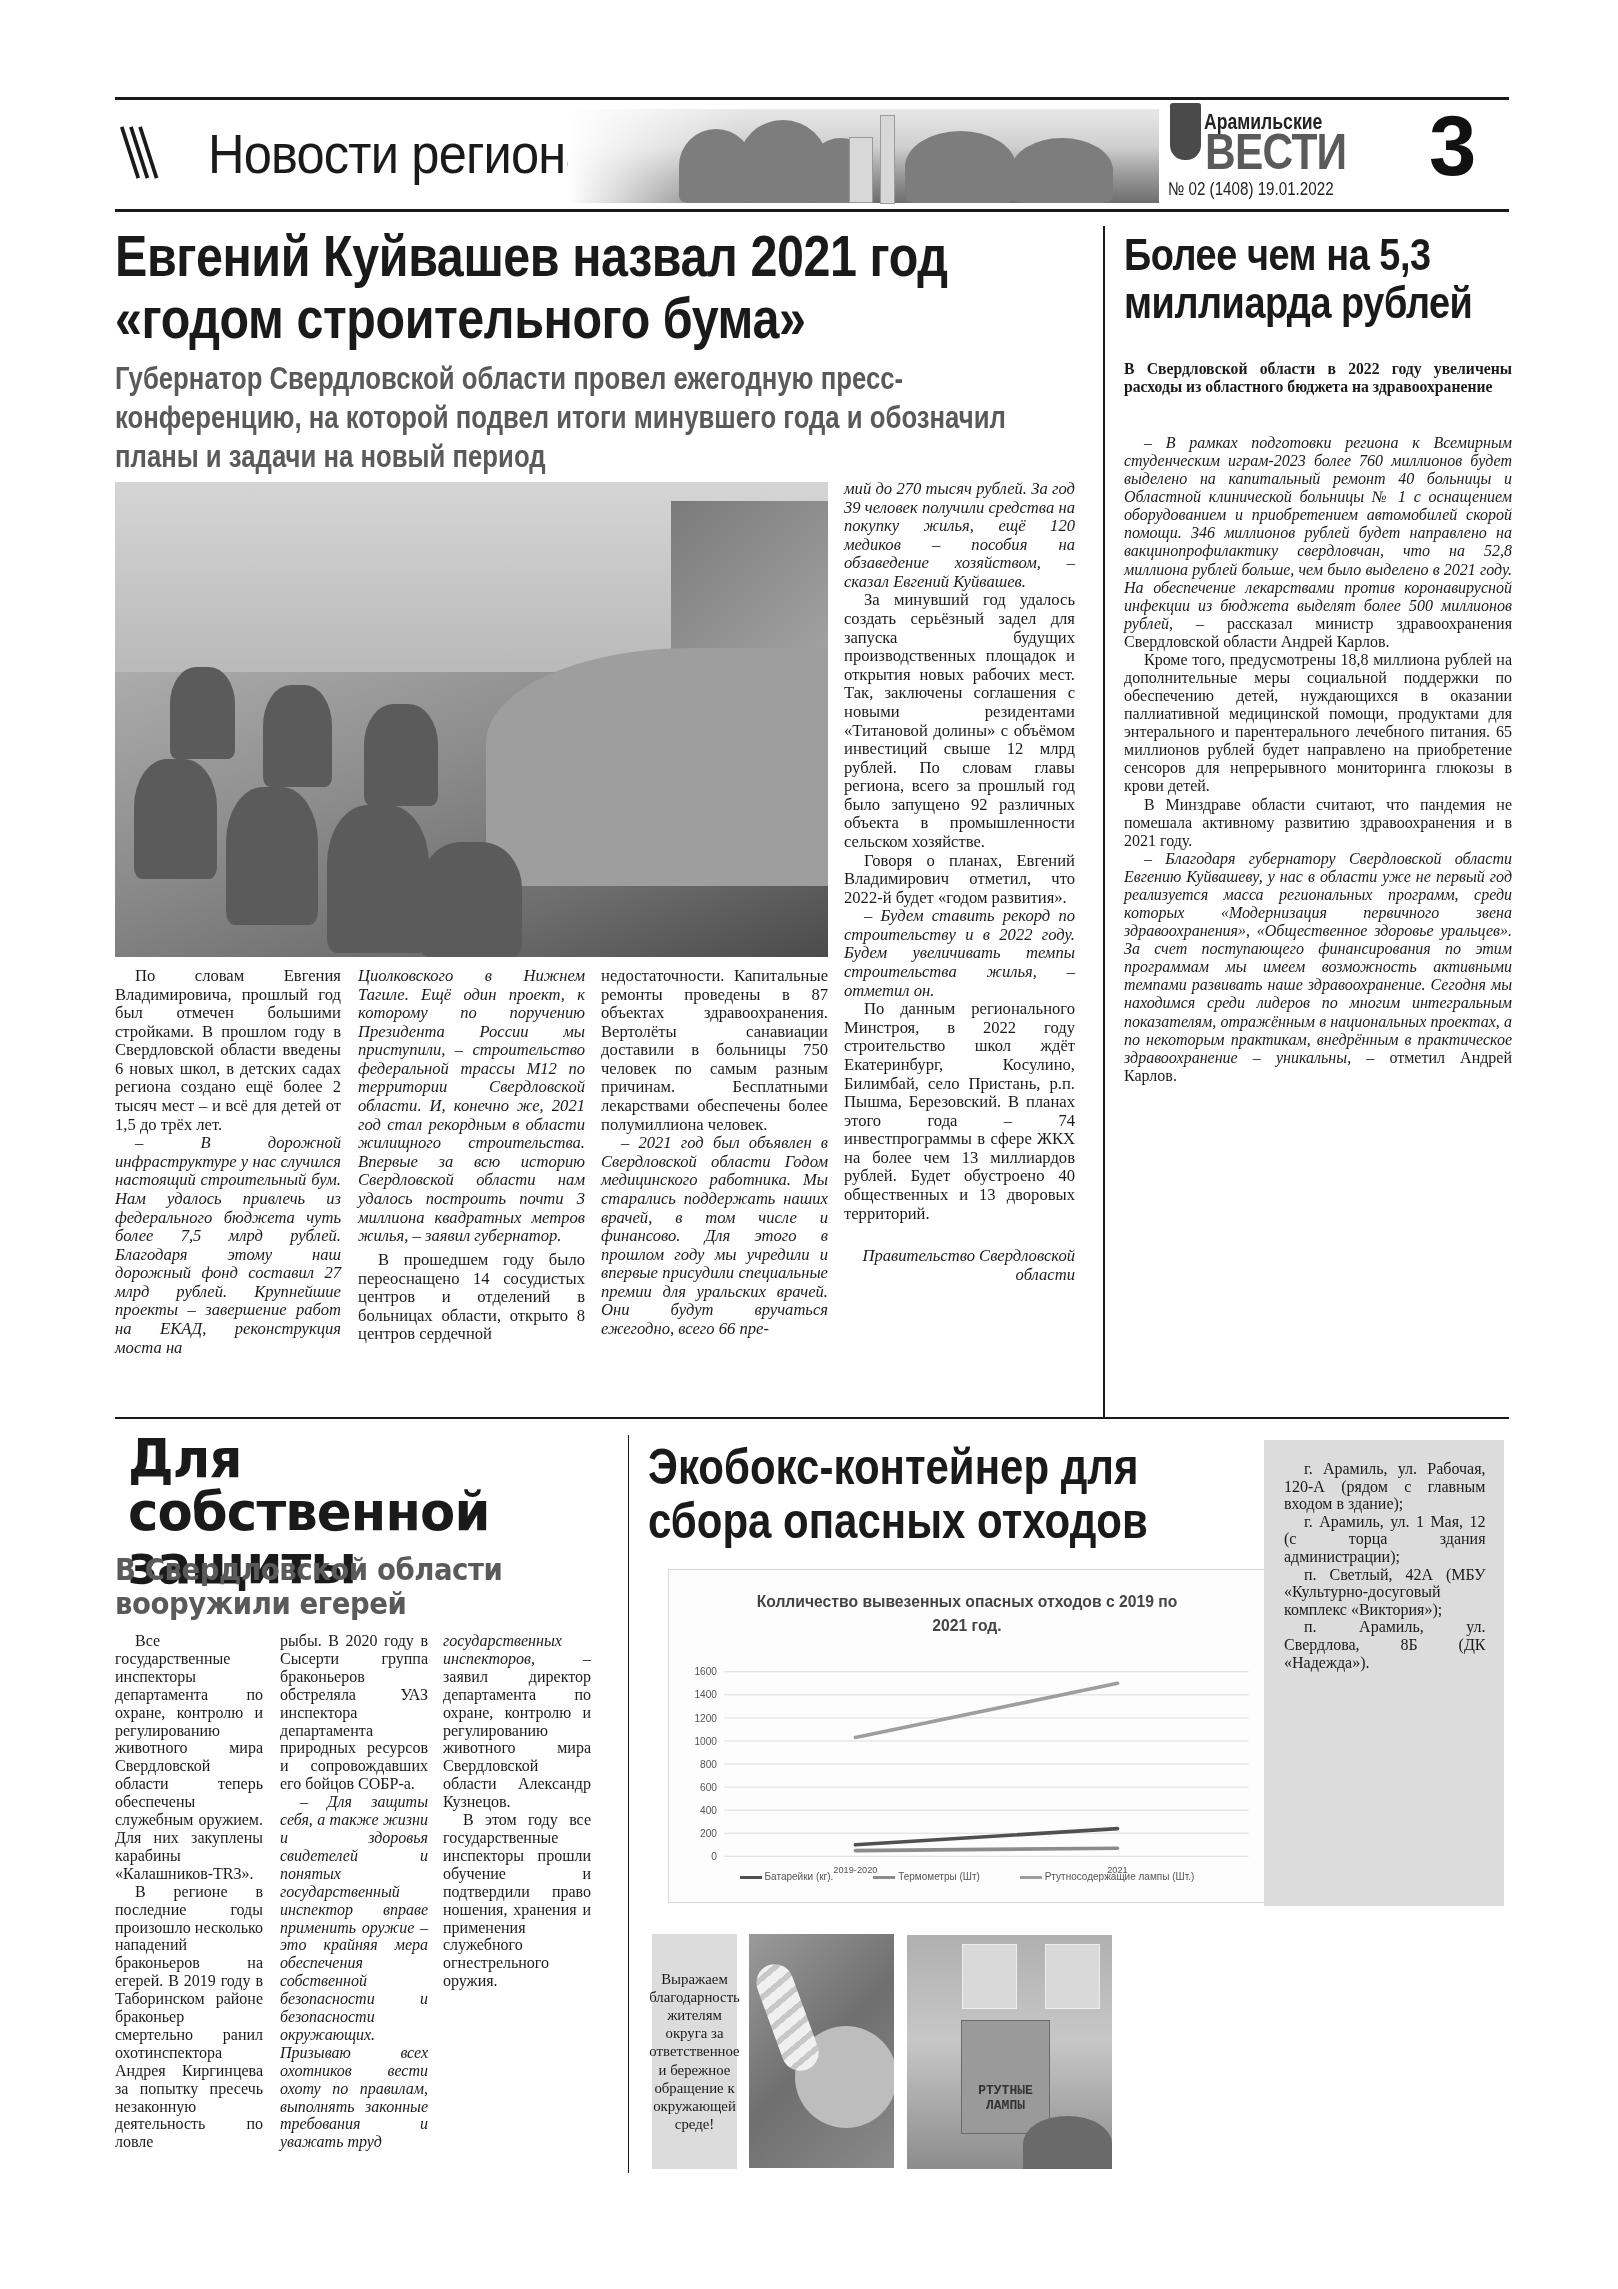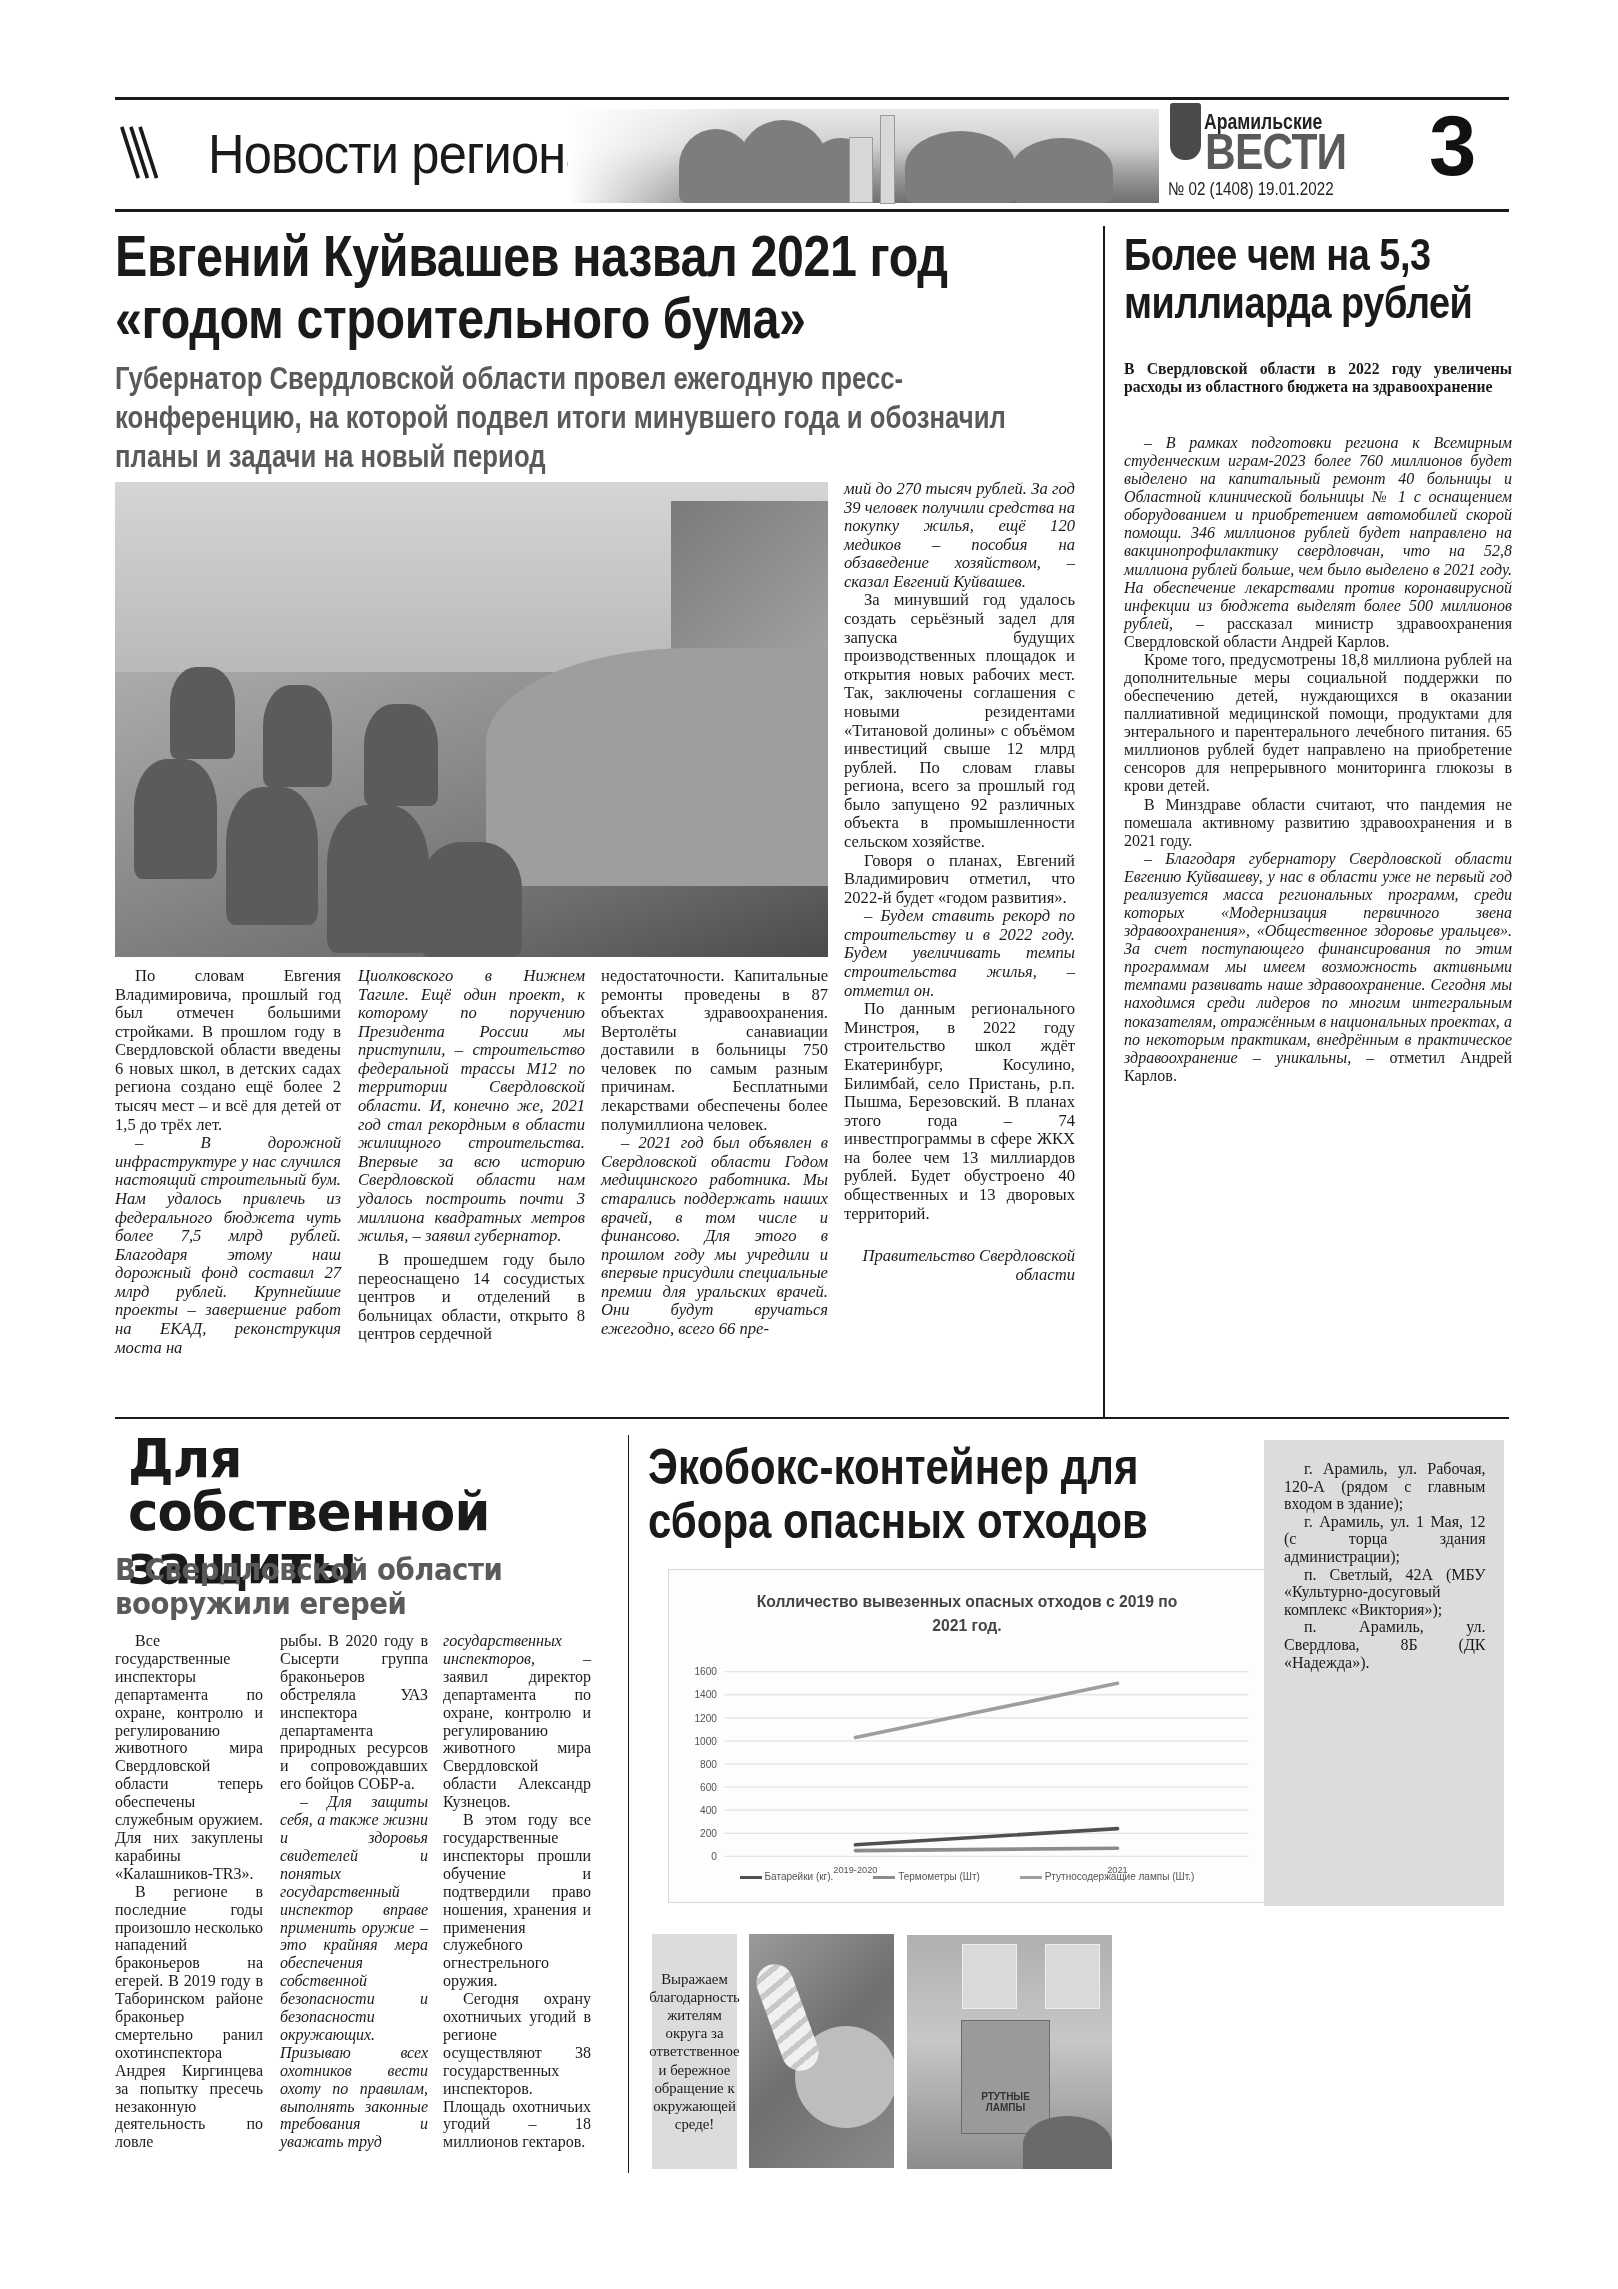--- a/index.html
+++ b/index.html
@@ -57,21 +57,21 @@
   .grey-box { background: #dcdcdc; }
   .eco-text { left: 1264px; top: 1440px; width: 240px; height: 466px; padding: 20px 18.5px 0 20px; font-size: 16px; }
   .thanks-box { left: 652px; top: 1934px; width: 85px; height: 235px; }
   .thanks-box { width: 85px; }
   .thanks-text { position: absolute; left: 652px; top: 1934px; width: 85px; height: 235px; display: flex; align-items: center; justify-content: center; text-align: center; font-size: 14.8px; line-height: 1.22; }
   .photo-bulb { left: 749px; top: 1934px; width: 145px; height: 234px; overflow: hidden; background: linear-gradient(135deg, #9b9b9b 0%, #6f6f6f 50%, #8a8a8a 100%); }
   .photo-bulb .spiral { position: absolute; left: 20px; top: 28px; width: 37px; height: 111px; border-radius: 18.5px; background: repeating-linear-gradient(160deg, #f0f0f0 0 9.2px, #c8c8c8 9.2px 14.8px); transform: rotate(-20deg); }
   .photo-bulb .hand { position: absolute; left: 46px; top: 92px; width: 102px; height: 102px; border-radius: 50%; background: #bdbdbd; }
   .photo-box { left: 907px; top: 1935px; width: 205px; height: 234px; overflow: hidden; background: linear-gradient(180deg, #b0b0b0 0%, #c7c7c7 45%, #8c8c8c 100%); }
   .photo-box .bin { position: absolute; left: 54px; top: 85px; width: 89px; height: 114px; background: #9a9a9a; border: 1.8px solid #6b6b6b; }
-  .photo-box .bin-label { position: absolute; left: 0; bottom: 20px; width: 100%; text-align: center; font-family: Liberation Sans, sans-serif; font-weight: bold; font-size: 10px; color: #333; }
+  .photo-box .bin-label { position: absolute; left: 0; bottom: 20px; width: 100%; text-align: center; font-family: Liberation Mono, monospace; font-weight: bold; font-size: 13px; color: #333; }
   .photo-box .win { position: absolute; background: #d9d9d9; border: 1.8px solid #eeeeee; }
   .photo-box .pot { position: absolute; left: 116px; top: 181px; width: 89px; height: 55px; border-radius: 50% 50% 0 0; background: #6a6a6a; }
 </style>
 </head>
 <body>
 
 <div class="rule" style="left:115px; top:97px; width:1394px; height:2.8px;"></div>
 <div class="rule" style="left:115px; top:209px; width:1394px; height:2.8px;"></div>
 
 <svg class="abs mast-slashes" viewBox="0 0 50 60">
@@ -154,21 +154,20 @@
   <p>Все государственные инспекторы департамента по охране, контролю и регулированию животного мира Свердловской области теперь обеспечены служебным оружием. Для них закуплены карабины «Калашников-TR3».</p>
   <p>В регионе в последние годы произошло несколько нападений браконьеров на егерей. В 2019 году в Таборинском районе браконьер смертельно ранил охотинспектора Андрея Киргинцева за попытку пресечь незаконную деятельность по ловле</p>
 </div>
 <div class="col" style="left:280px; top:1632px; width:148px; font-size:16px;">
   <p style="text-indent:0">рыбы. В 2020 году в Сысерти группа браконьеров обстреляла УАЗ инспектора департамента природных ресурсов и сопровождавших его бойцов СОБР-а.</p>
   <p class="it">– Для защиты себя, а также жизни и здоровья свидетелей и понятых государственный инспектор вправе применить оружие – это крайняя мера обеспечения собственной безопасности и безопасности окружающих. Призываю всех охотников вести охоту по правилам, выполнять законные требования и уважать труд</p>
 </div>
 <div class="col" style="left:443px; top:1632px; width:148px; font-size:16px;">
   <p style="text-indent:0"><i>государственных инспекторов,</i><span> – заявил директор департамента по охране, контролю и регулированию животного мира Свердловской области Александр Кузнецов.</span></p>
   <p>В этом году все государственные инспекторы прошли обучение и подтвердили право ношения, хранения и применения служебного огнестрельного оружия.</p>
-  <p>Сегодня охрану охотничьих угодий в регионе осуществляют 38 государственных инспекторов. Площадь охотничьих угодий – 18 миллионов гектаров.</p>
 </div>
 
 <div class="vline" style="left:628px; top:1435px; height:738px; width:0.9px;"></div>
 
 <div class="abs h-cond eco-headline">Экобокс-контейнер для сбора опасных отходов</div>
 
 <div class="abs chart-box">
   <div class="chart-title" style="padding:0 83px;">Колличество вывезенных опасных отходов с 2019 по 2021 год.</div>
   <svg class="chart-plot" width="598" height="305" viewBox="0 0 648 330">
     <g id="grid">

